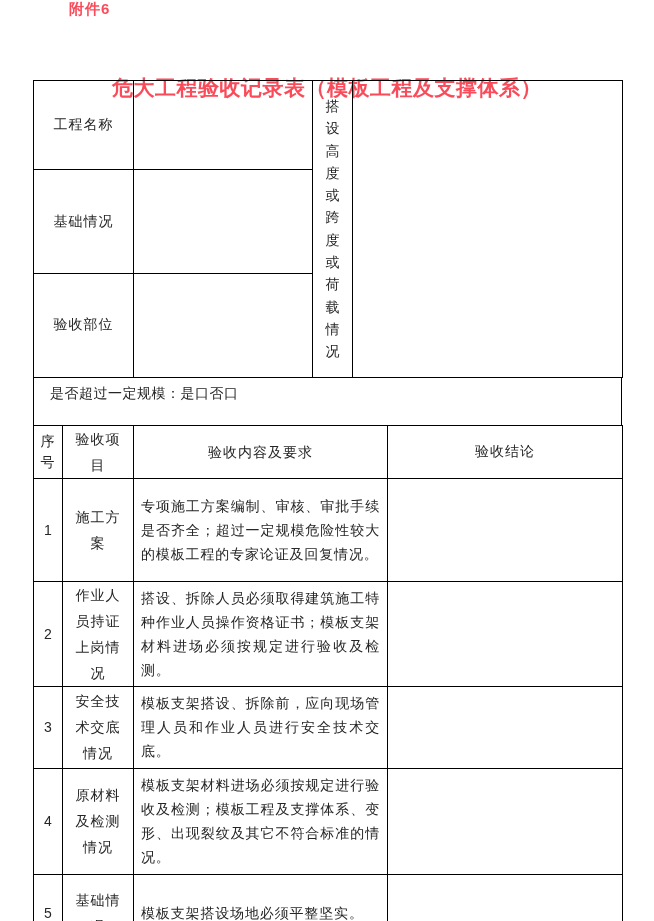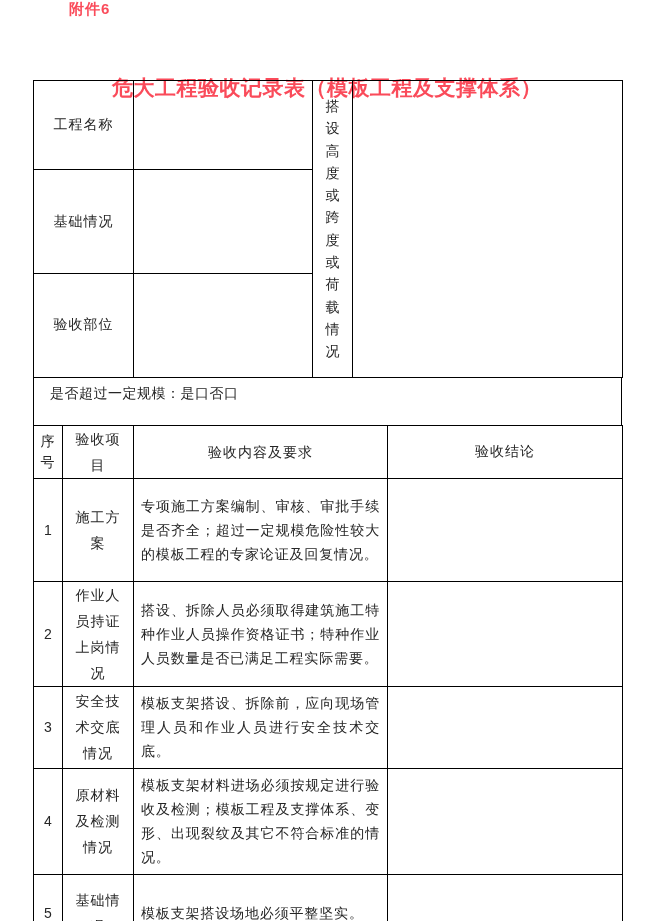--- a/index.html
+++ b/index.html
@@ -151,21 +151,21 @@
     </tr>
     <tr class="r-1">
       <td class="c-no">1</td>
       <td class="c-item">施工方案</td>
       <td class="c-content">专项施工方案编制、审核、审批手续是否齐全；超过一定规模危险性较大的模板工程的专家论证及回复情况。</td>
       <td class="c-concl"></td>
     </tr>
     <tr class="r-2">
       <td class="c-no">2</td>
       <td class="c-item">作业人员持证上岗情况</td>
-      <td class="c-content">搭设、拆除人员必须取得建筑施工特种作业人员操作资格证书；特种作业人员数量是否已满足工程实际需要。</td>
+      <td class="c-content">搭设、拆除人员必须取得建筑施工特种作业人员操作资格证书；模板支架材料进场必须按规定进行验收及检测。</td>
       <td class="c-concl"></td>
     </tr>
     <tr class="r-3">
       <td class="c-no">3</td>
       <td class="c-item">安全技术交底情况</td>
       <td class="c-content">模板支架搭设、拆除前，应向现场管理人员和作业人员进行安全技术交底。</td>
       <td class="c-concl"></td>
     </tr>
     <tr class="r-4">
       <td class="c-no">4</td>

